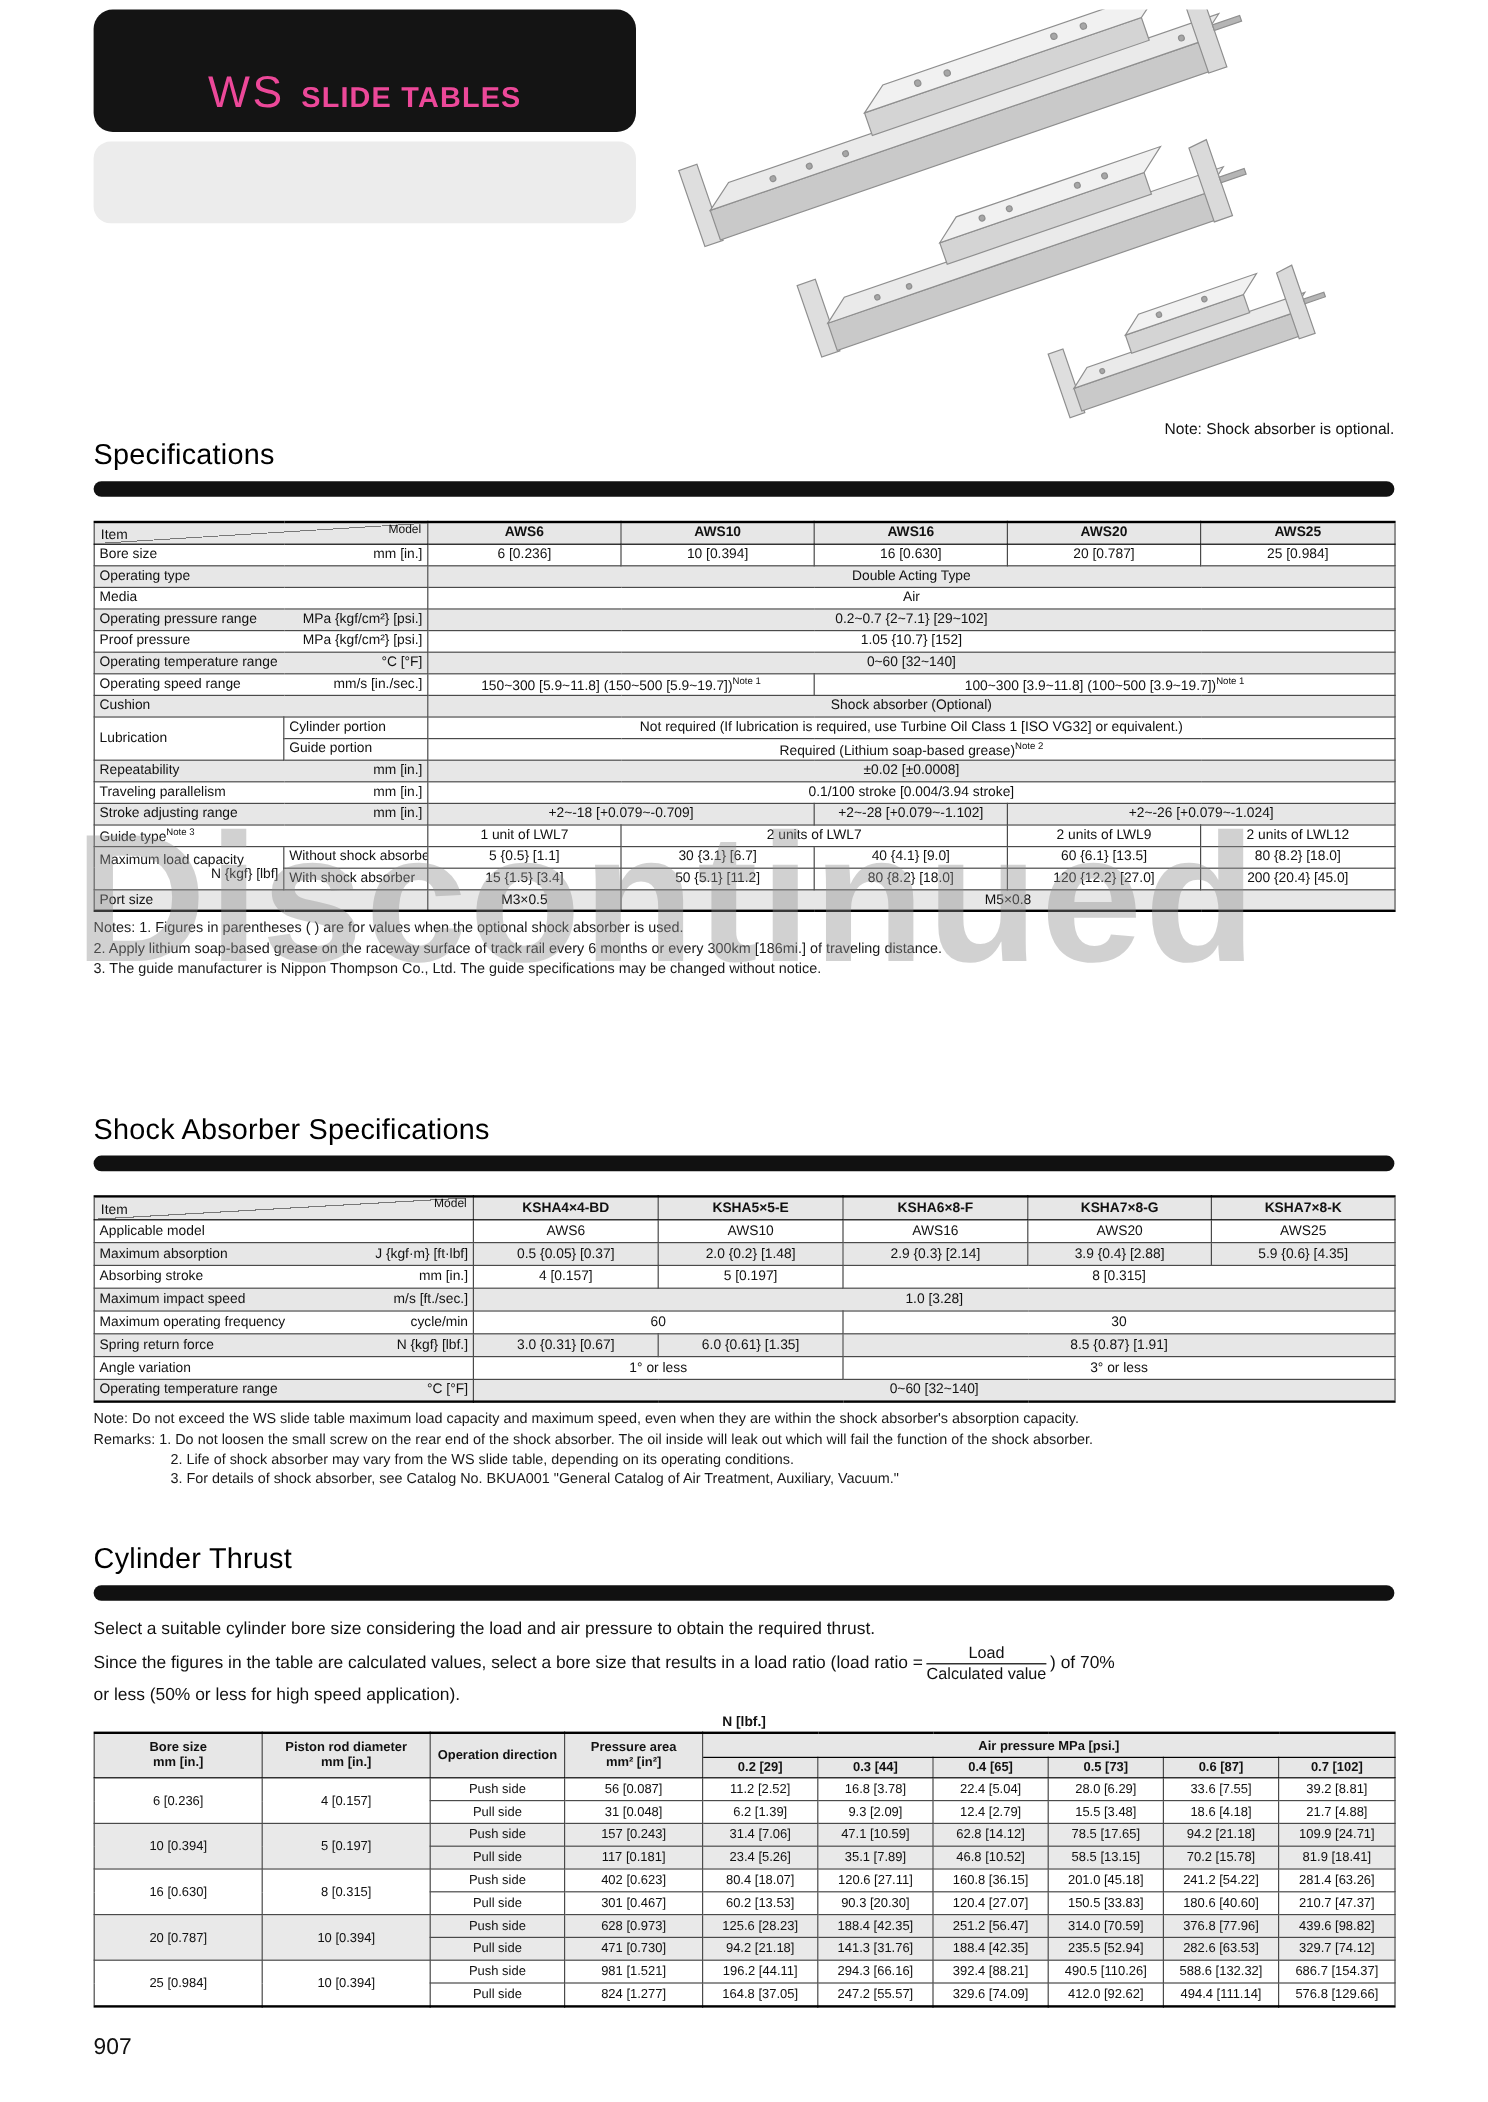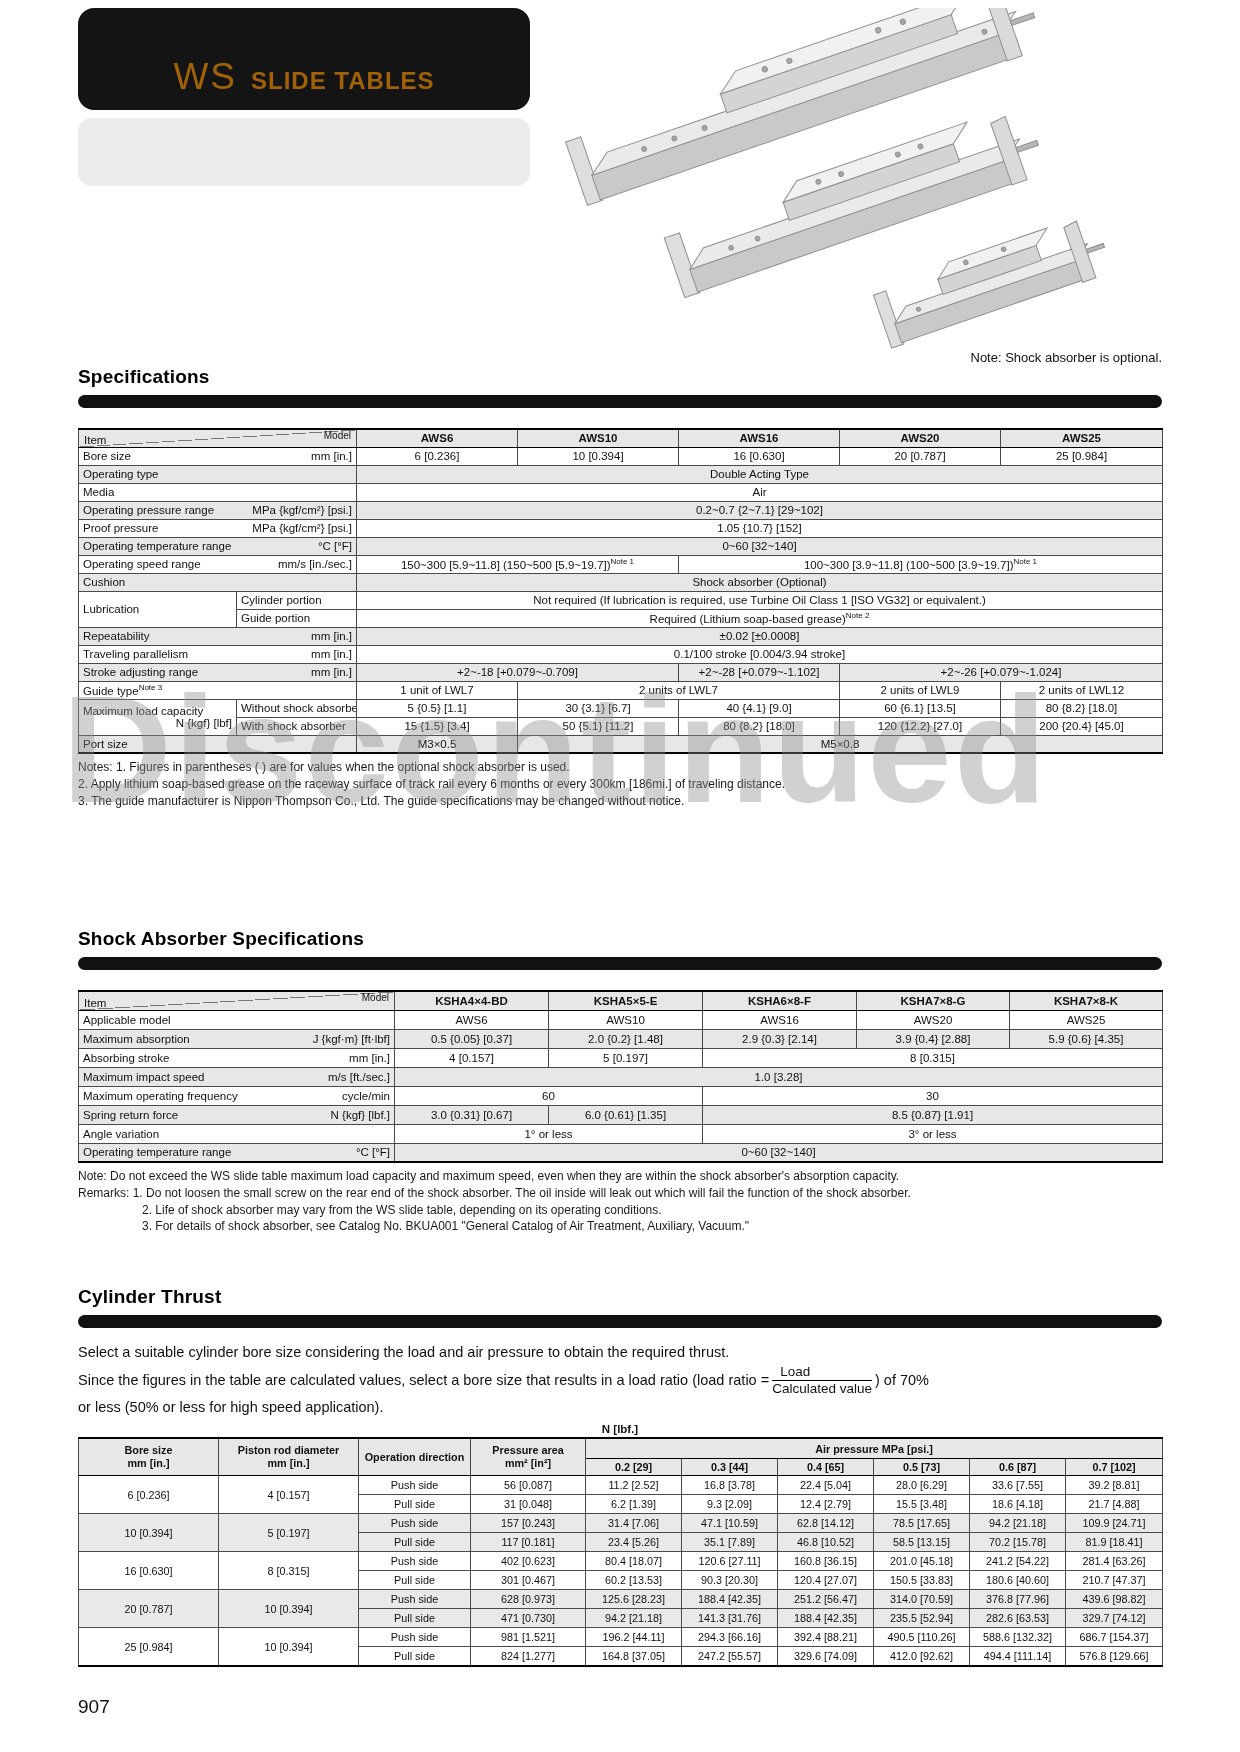--- a/index.html
+++ b/index.html
@@ -1,34 +1,34 @@
 <!DOCTYPE html>
 <html><head>
 <meta charset="utf-8">
 <style>
   * { margin:0; padding:0; box-sizing:border-box; }
   body { width:1240px; height:1752px; position:relative; background:#fff; color:#111;
          font-family:"Liberation Sans", sans-serif; overflow:hidden; }
 
   .title-box { position:absolute; left:78px; top:8px; width:452px; height:102px;
-               background:#141414; border-radius:16px; color:#a16207;
+               background:#141414; border-radius:16px; color:#ec4899;
                display:flex; align-items:baseline; justify-content:center; padding-top:48px; }
   .title-box .ws { font-size:37px; font-weight:normal; margin-right:14px; letter-spacing:2px; }
   .title-box .main { font-size:24px; font-weight:bold; letter-spacing:1px; }
   .subtitle-box { position:absolute; left:78px; top:118px; width:452px; height:68px;
                   background:#ececec; border-radius:14px; }
 
   .product { position:absolute; left:538px; top:8px; }
 
   .optional-note { position:absolute; top:350px; left:78px; width:1084px; text-align:right; font-size:13px; }
 
   .sec { position:absolute; left:78px; width:1084px; }
   #spec-sec { top:366px; } #shock-sec { top:928px; } #thrust-sec { top:1286px; }
 
-  h2 { font-size:19px; font-weight:bold; color:#000; letter-spacing:0.2px; }
+  h2 { font-size:24px; font-weight:normal; color:#000; letter-spacing:0.2px; }
   .bar { height:13px; background:#111; border-radius:6.5px; margin-top:7px; }
 
   table.t { border-collapse:collapse; table-layout:fixed; width:1084px; background:transparent; }
   .t td, .t th { border:1px solid #4a4a4a; font-size:11.5px; padding:0 4px; height:18px;
                  overflow:hidden; white-space:nowrap; font-weight:normal; }
   .t { border-top:2px solid #000; border-bottom:2px solid #000;
        border-left:1.5px solid #000; border-right:1.5px solid #000; }
   tr.head td, tr.head th { border-bottom:1.6px solid #000; }
   tr.head th { font-weight:bold; text-align:center; }
   .v { text-align:center; }
@@ -51,21 +51,21 @@
   .spec-t { margin-top:20px; }
   .notes { font-size:12px; margin-top:5px; line-height:1.4; color:#1a1a1a; }
   .notes .ind { }
   .remarks .ind { margin-left:64px; }
 
   .shock-t { margin-top:20px; }
   .shock-t td, .shock-t th { height:19px; }
 
   .intro { margin-top:14px; font-size:14.5px; line-height:1.5; }
   .intro-line2 { display:flex; align-items:center; }
-  .frac { display:inline-block; vertical-align:middle; text-align:left;
+  .frac { display:inline-block; vertical-align:middle; text-align:center;
           font-size:13.5px; line-height:1.2; margin:0 3px; }
   .frac .num { display:block; border-bottom:1.4px solid #000; padding:0 8px; }
   .unit-note { text-align:center; font-size:11.5px; margin:4px 0 2px;font-weight:bold; }
   .thrust-t td, .thrust-t th { font-size:10.8px; height:19px; padding:0 2px; }
   .thrust-t tr.h1 th { height:21px; }
   .thrust-t tr.h2 th { height:17px; }
   .th2 { line-height:1.2; white-space:normal; }
   .thrust-t tbody tr.gs td { border-top:1.8px solid #000; }
 
   .watermark { position:absolute; left:62px; top:662px; font-size:152px; font-weight:bold;

